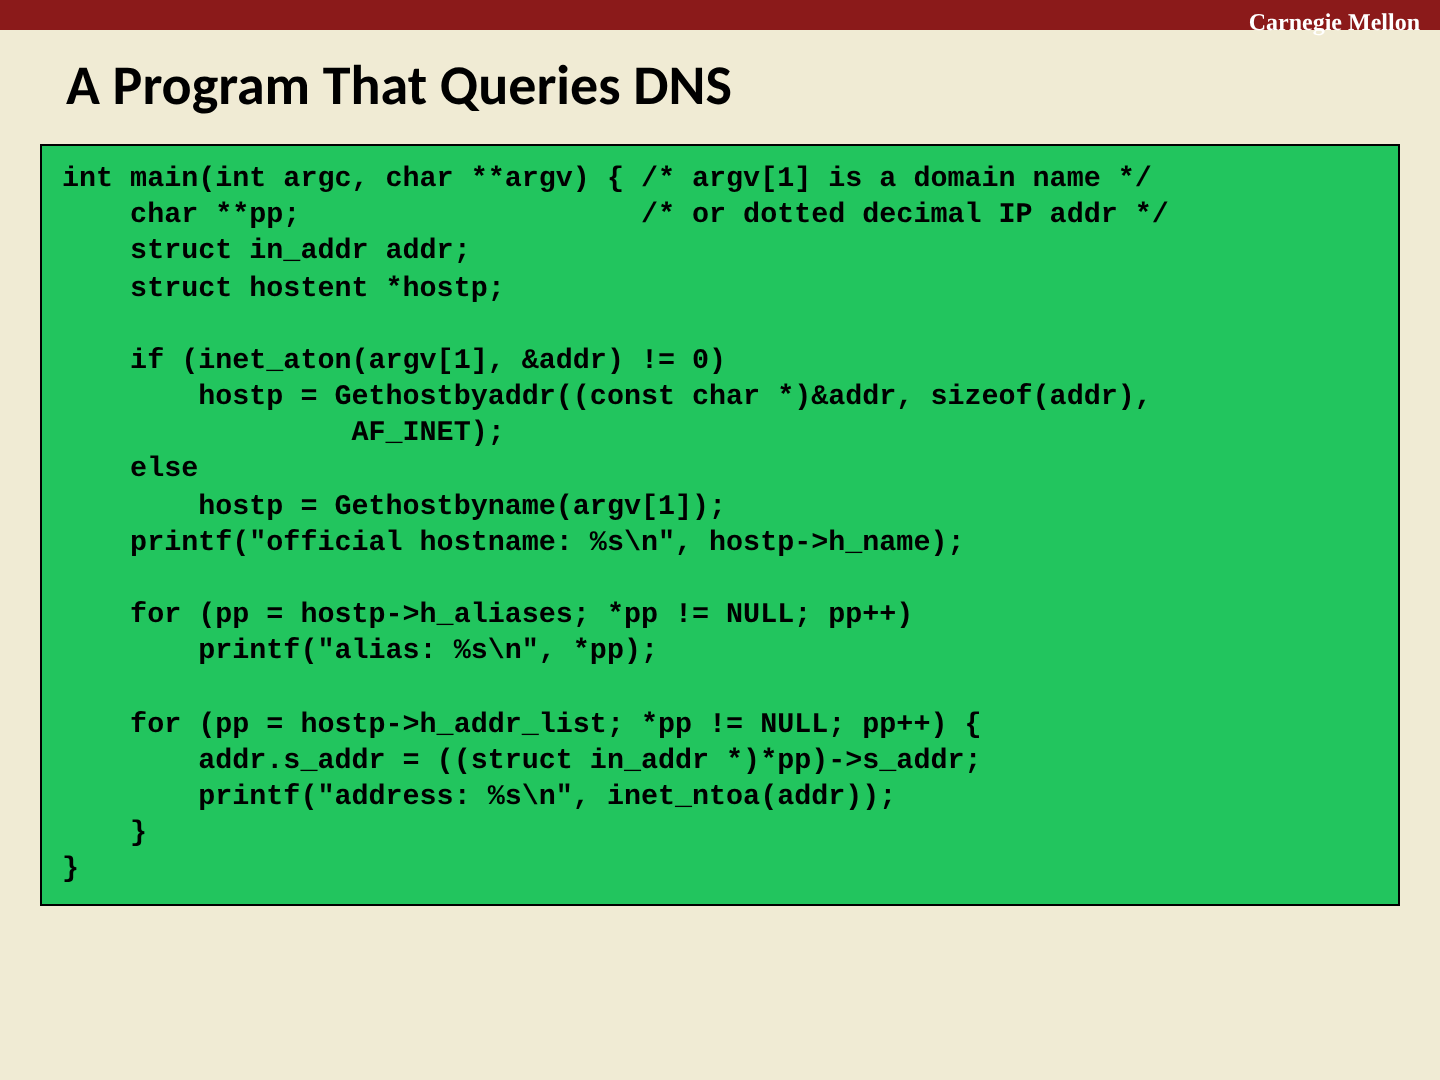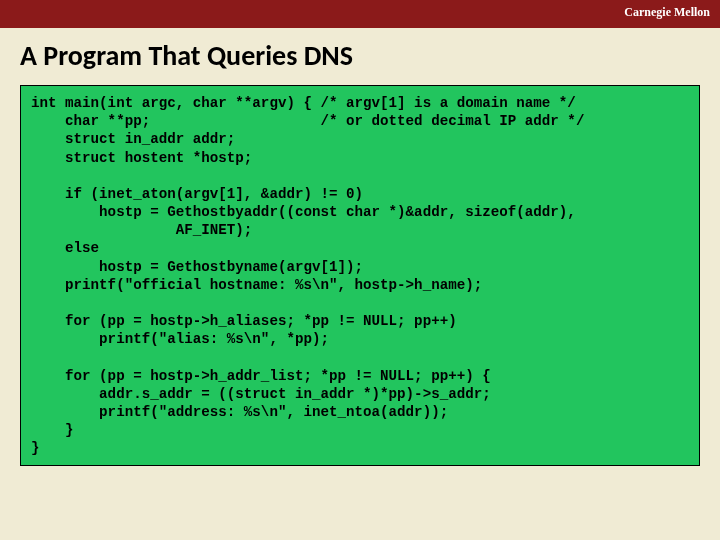--- a/index.html
+++ b/index.html
@@ -5,36 +5,36 @@
   * { margin: 0; padding: 0; box-sizing: border-box; }
   body {
     width: 720px;
     height: 540px;
     background: #f0ebd4;
     font-family: Arial, Helvetica, sans-serif;
     overflow: hidden;
   }
   .header-bar {
     width: 100%;
-    height: 28px;
+    height: 15px;
     background: #8b1a1a;
     text-align: right;
     padding: 2px 10px 0 0;
   }
   .header-bar span {
     color: #fff;
     font-weight: bold;
     font-size: 12px;
     font-family: "Times New Roman", serif;
   }
   .title {
     font-size: 28px;
     font-weight: bold;
     color: #000;
-    padding: 10px 20px 12px 20px;
+    padding: 10px 20px 12px 33px;
     font-family: Calibri, Arial, sans-serif;
   }
   .code-box {
     background: #22c55e;
     border: 1.5px solid #000;
     margin: 0 20px 0 20px;
     padding: 8px 10px;
   }
   .code-box pre {
     font-family: "Courier New", Courier, monospace;

